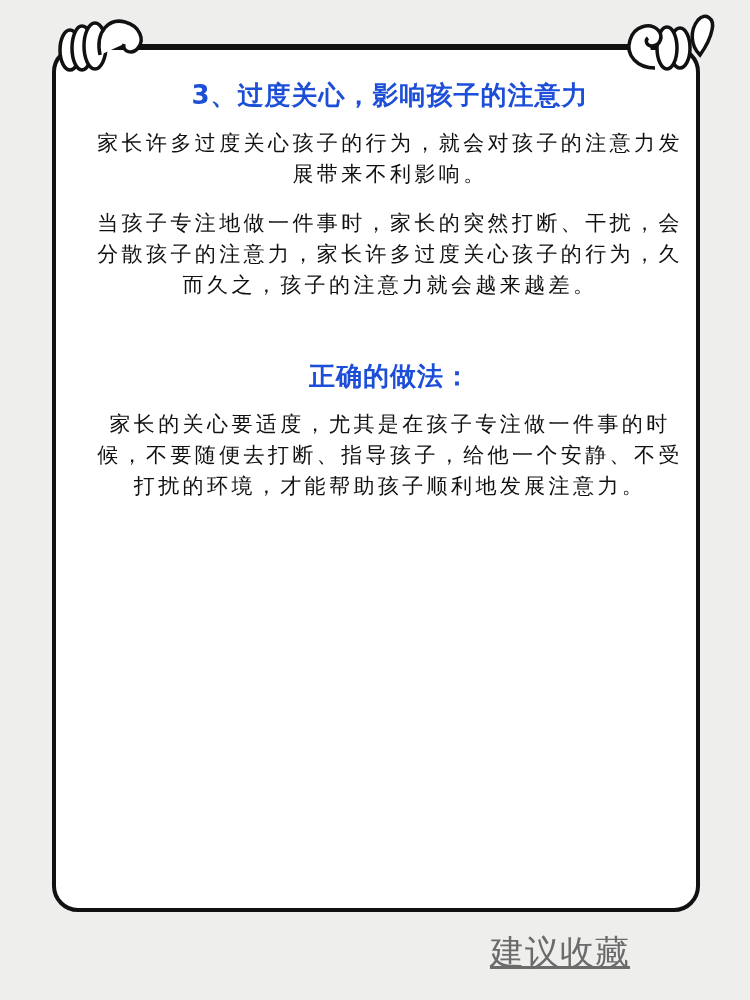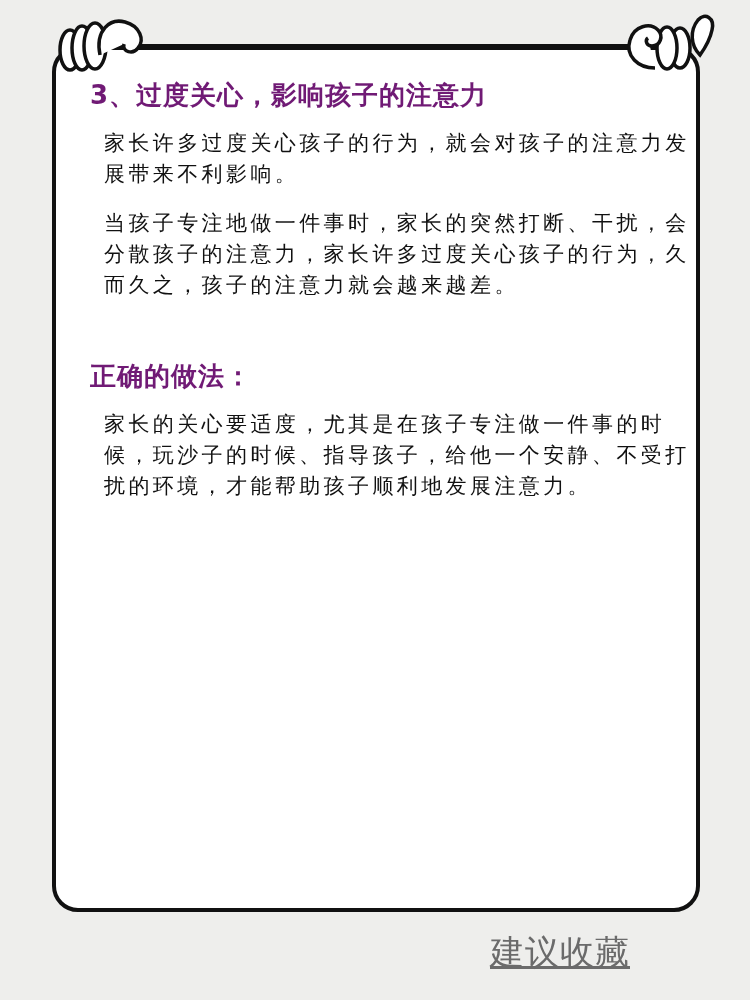--- a/index.html
+++ b/index.html
@@ -17,36 +17,37 @@
     border: 4px solid #111;
     border-radius: 26px;
     box-sizing: border-box;
   }
   .hands { position: absolute; left: 0; top: 0; width: 750px; height: 120px; pointer-events: none; }
   .content {
     position: absolute;
     left: 90px; top: 78px; width: 600px;
   }
   .section-title {
-    color: #701a75;
+    color: #1d4ed8;
     font-family: "DejaVu Sans", "Liberation Sans", sans-serif;
     font-weight: bold;
     font-size: 26px;
     line-height: 34px;
     margin: 0 0 16px 0;
     letter-spacing: 1px;
+    text-align: center;
   }
   .section-title.second { margin-top: 58px; }
   .para {
     color: #111;
     font-size: 21px;
     line-height: 31px;
     letter-spacing: 3.4px;
-    margin: 0 0 18px 14px;
-    text-align: left;
+    margin: 0 0 18px 0;
+    text-align: center;
   }
   .footer-note {
     position: absolute;
     left: 490px; top: 930px;
     font-family: "DejaVu Sans", "Liberation Sans", sans-serif;
     font-size: 34px;
     color: #6b6b6b;
     letter-spacing: 1px;
     text-decoration: underline;
   }
@@ -74,16 +75,16 @@
     <path d="M655 68 C638 68, 625 56, 630 40 C634 26, 650 22, 658 30 C664 36, 660 46, 652 46 C646 46, 645 40, 648 38"></path>
   </g>
 </svg>
 
 <div class="content">
   <h2 class="section-title">3、过度关心，影响孩子的注意力</h2>
   <p class="para">家长许多过度关心孩子的行为，就会对孩子的注意力发展带来不利影响。</p>
   <p class="para">当孩子专注地做一件事时，家长的突然打断、干扰，会分散孩子的注意力，家长许多过度关心孩子的行为，久而久之，孩子的注意力就会越来越差。</p>
 
   <h2 class="section-title second">正确的做法：</h2>
-  <p class="para">家长的关心要适度，尤其是在孩子专注做一件事的时候，玩沙子的时候、指导孩子，给他一个安静、不受打扰的环境，才能帮助孩子顺利地发展注意力。</p>
+  <p class="para">家长的关心要适度，尤其是在孩子专注做一件事的时候，不要随便去打断、指导孩子，给他一个安静、不受打扰的环境，才能帮助孩子顺利地发展注意力。</p>
 </div>
 
 <div class="footer-note">建议收藏</div>
 
 </body></html>

